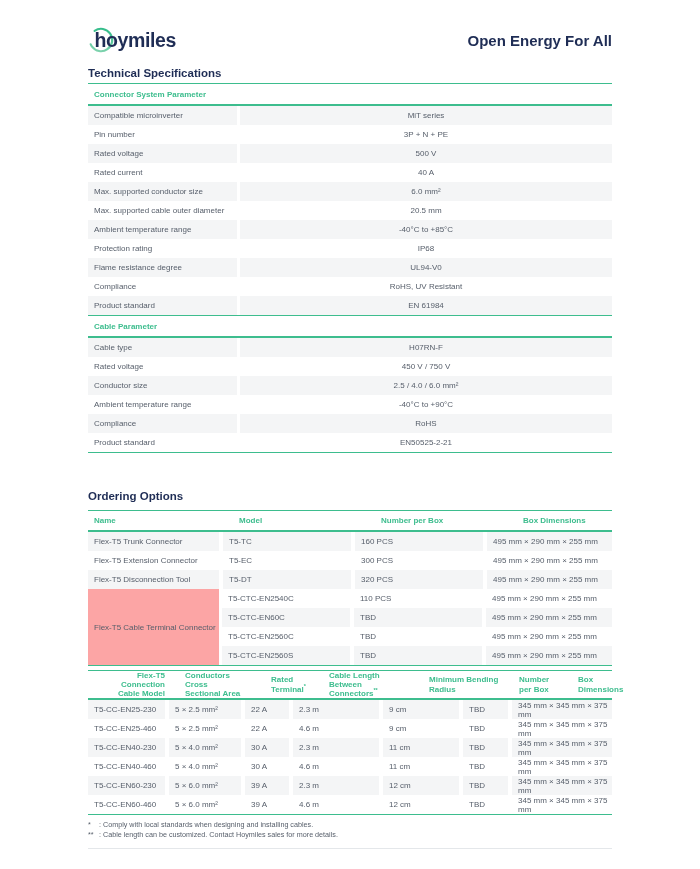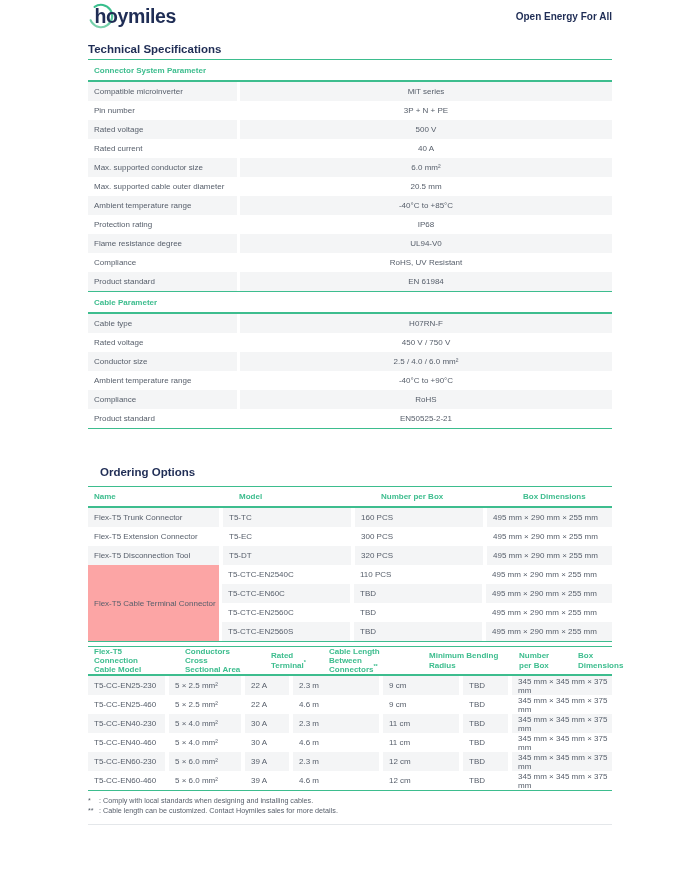--- a/index.html
+++ b/index.html
@@ -4,27 +4,27 @@
 <style>
   :root{
     --green:#3dbd8e; --navy:#1f2d55; --txt:#565e6a; --stripe:#f4f5f6;
   }
   html,body{margin:0;padding:0;background:#fff;}
   body{width:700px;height:869px;font-family:"Liberation Sans",sans-serif;color:var(--txt);-webkit-font-smoothing:antialiased;}
   .page{position:relative;width:700px;height:869px;overflow:hidden;background:#fff;}
   .content{margin:0 88px;width:524px;}
 
   
-  .hdr{display:flex;justify-content:space-between;align-items:center;height:32px;}
+  .hdr{display:flex;justify-content:space-between;align-items:center;padding-top:24px;height:32px;}
   .logo{display:flex;align-items:center;}
-  .tagline{font-size:10px;font-weight:bold;color:var(--navy);}
+  .tagline{font-size:15px;font-weight:bold;color:var(--navy);}
 
   
   .h1{font-size:11.5px;font-weight:bold;color:var(--navy);margin:11px 0 0 0;padding-bottom:4px;border-bottom:1px solid var(--green);}
-  .h1.nob{border-bottom:none;padding-bottom:0;margin-left:12px;}
+  .h1.nob{border-bottom:none;padding-bottom:0;}
 
   .param-title{font-size:8px;font-weight:bold;color:var(--green);padding:6px 6px 5px 6px;border-bottom:2px solid var(--green);}
   .sec{border-bottom:1px solid var(--green);}
 
   
   .srow{display:flex;column-gap:3px;height:19px;font-size:8px;}
   .srow>div{display:flex;align-items:center;height:100%;box-sizing:border-box;}
   .slabel{width:149px;padding-left:6px;}
   .svalue{flex:1;justify-content:center;text-align:center;}
   .g>div{background:var(--stripe);}
@@ -41,21 +41,21 @@
   .merge-wrap{display:flex;column-gap:3px;}
   .merge-cell{width:131px;flex:none;display:flex;align-items:center;box-sizing:border-box;padding-left:6px;background:#fca5a5;}
   .merge-rows{flex:1;}
   .merge-rows .trow>div:first-child{}
   
   .c1{width:131px;flex:none;}
   .c2{width:128px;flex:none;}
   .c3{width:128px;flex:none;}
   .c4{flex:1;}
   
-  .d1{width:77px;flex:none;}
+  .d1{width:77px;flex:none;text-align:right;}
   .d2{width:72px;flex:none;}
   .d3{width:44px;flex:none;}
   .d4{width:86px;flex:none;}
   .d5{width:76px;flex:none;}
   .d6{width:45px;flex:none;}
   .d7{flex:1;}
   .sup{font-size:5.5px;vertical-align:super;line-height:0;}
 
   .gap26{height:26px;}
   .gap4{height:4px;}

